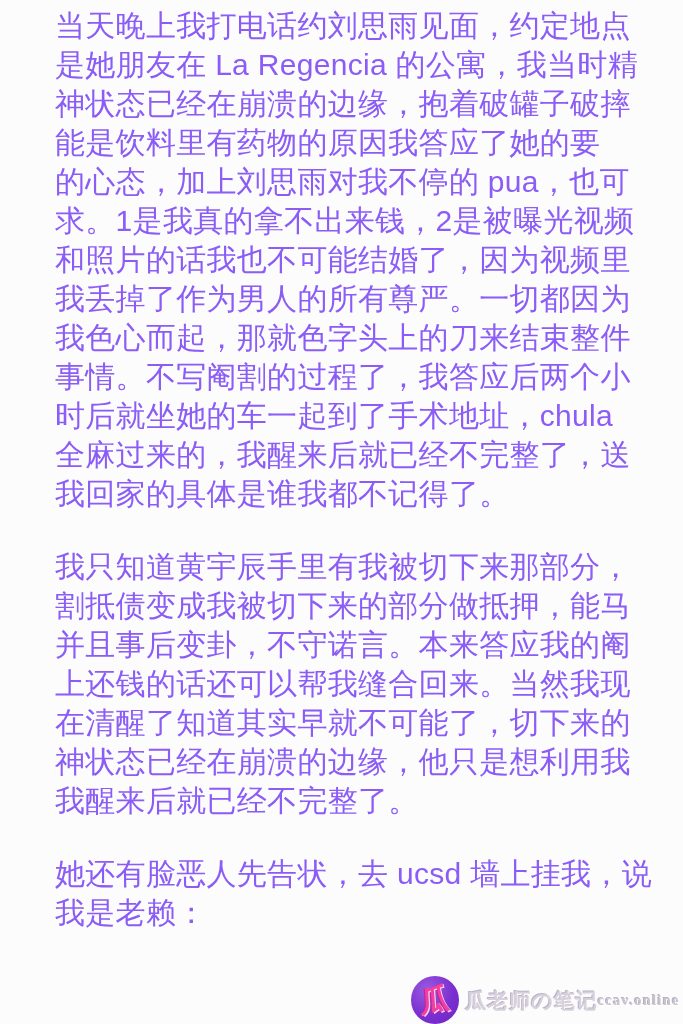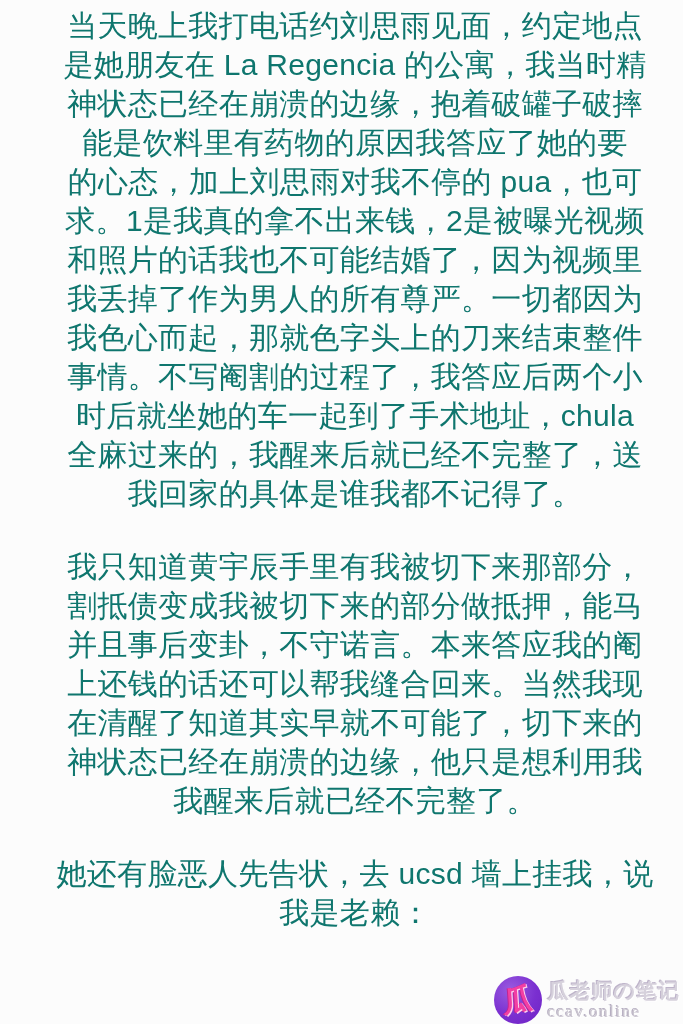--- a/index.html
+++ b/index.html
@@ -17,26 +17,25 @@
     position: relative;
     width: 683px;
     height: 1024px;
     background: #fcfcfc;
   }
   .textcol {
     position: absolute;
     left: 55px;
     top: 6px;
     width: 600px;
-    color: #0f766e;
+    color: #8b5cf6;
     font-size: 30px;
     line-height: 39px;
     letter-spacing: 0.3px;
     font-weight: 500;
-    text-align: center;
   }
   .paragraph + .paragraph {
     margin-top: 34px;
   }
   .line {
     height: 39px;
     white-space: nowrap;
   }
   
   .watermark {
@@ -60,36 +59,36 @@
   .wm-icon span {
     font-size: 30px;
     font-weight: bold;
     color: #f23fa4;
     transform: rotate(-8deg) skewX(-4deg);
     text-shadow: 1px 1px 0 #ffd1ec, -1px 0 0 #c4258f;
     line-height: 1;
   }
   .wm-text {
     display: flex;
-    flex-direction: column;
-    align-items: flex-start;
+    flex-direction: row;
+    align-items: center;
     line-height: 1;
   }
   .wm-title {
     font-size: 21px;
     font-weight: bold;
     color: #d6d1dc;
     letter-spacing: 1px;
     text-shadow: 1px 1px 0 #ffffff, -1px -1px 0 #bdb3c9, 0 0 2px #e8e3ee;
   }
   .wm-domain {
     margin-top: 2px;
     font-family: "Liberation Serif", "DejaVu Serif", serif;
-    font-size: 17px;
-    font-weight: normal;
+    font-size: 14px;
+    font-weight: bold;
     color: #c9c4cf;
     letter-spacing: 1.5px;
     text-shadow: 1px 1px 0 #ffffff, -1px -1px 0 #b5adc0;
   }
 </style>
 </head>
 <body>
 
 <div class="page">
   <div class="textcol">

